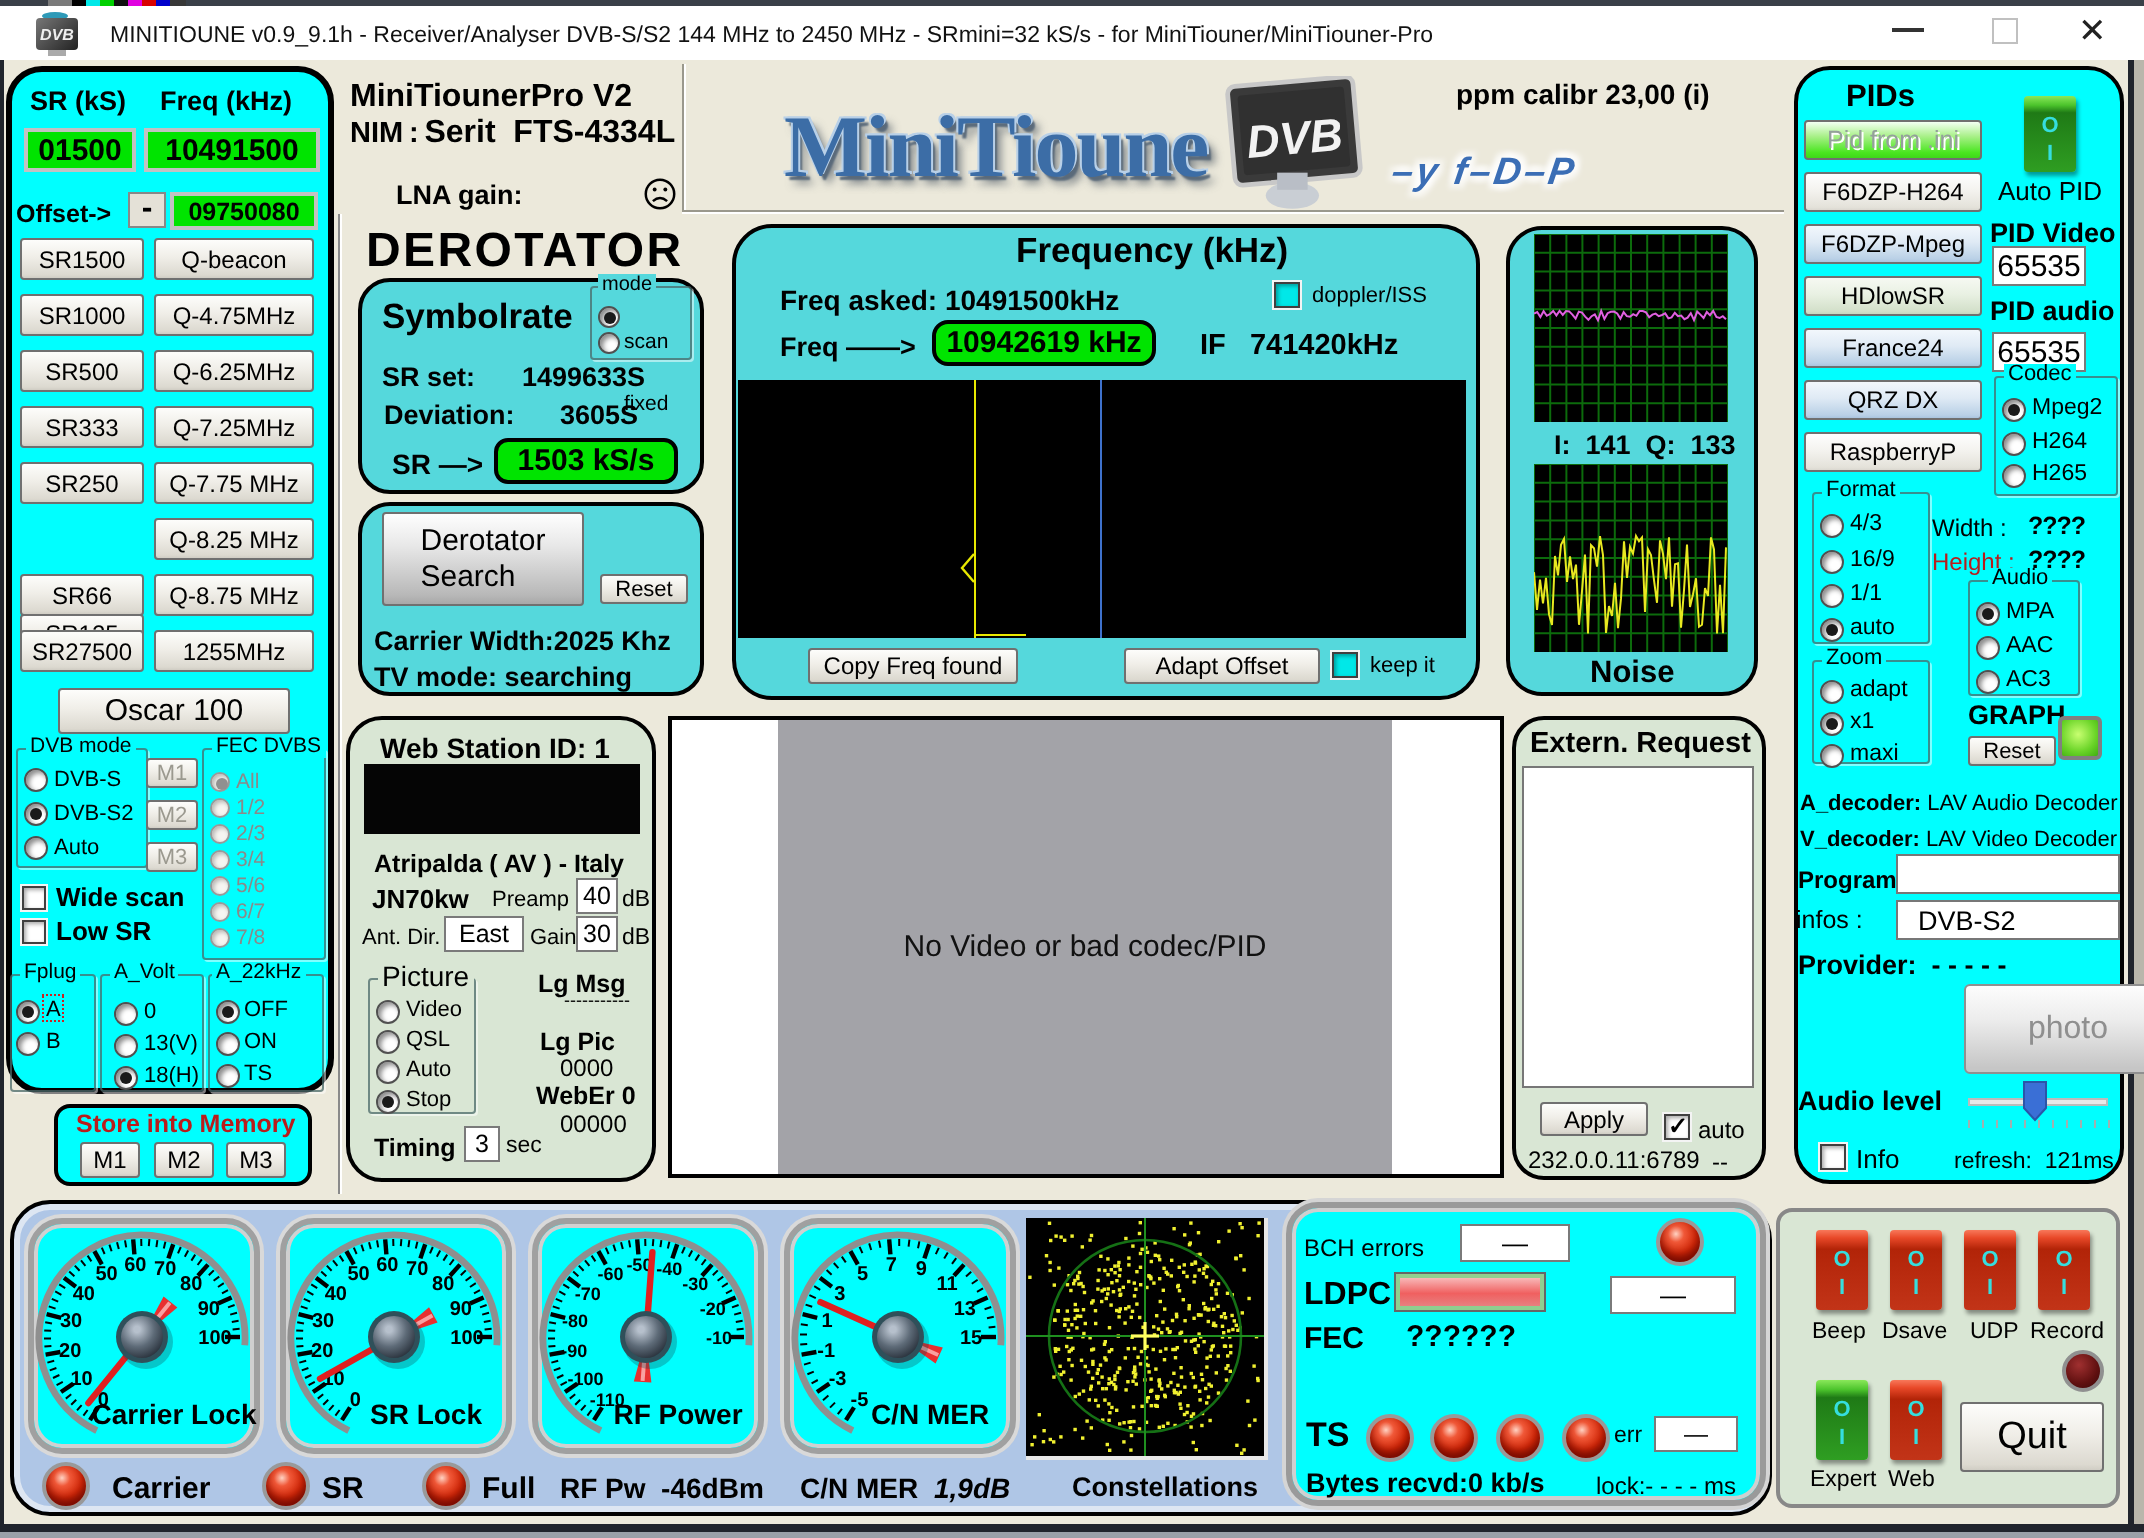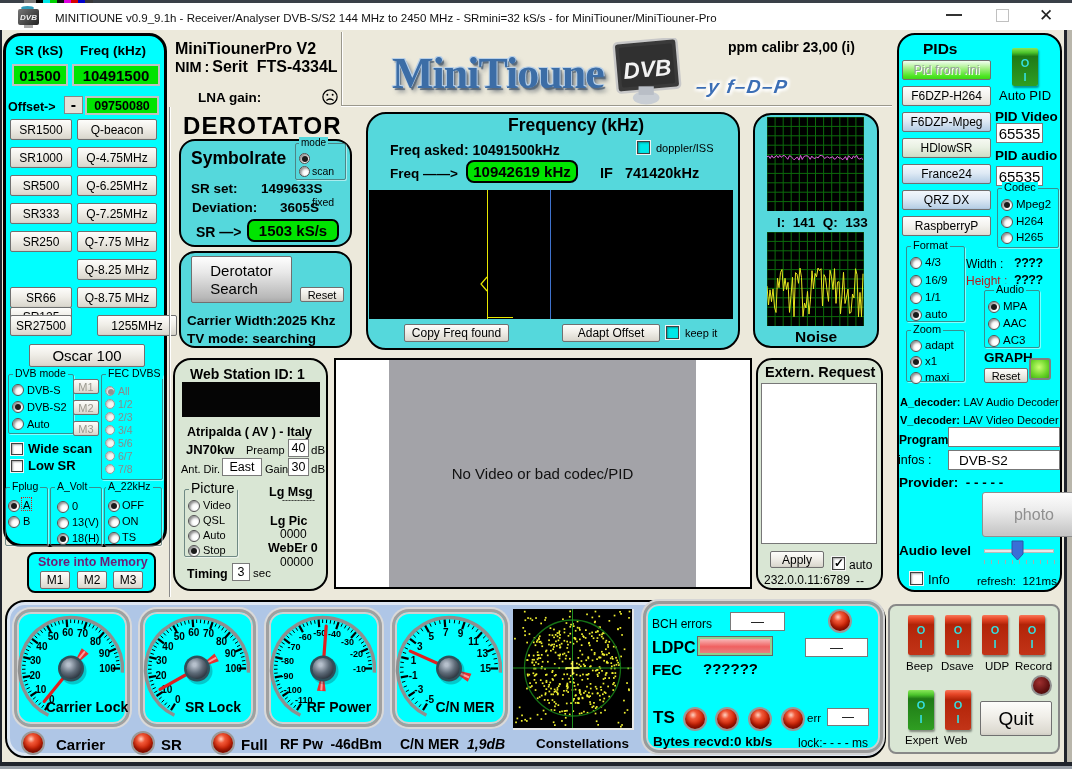--- a/index.html
+++ b/index.html
@@ -70,21 +70,21 @@
 <div class="abs btn" style="left:77px;top:175px;width:80px;height:21px;font-size:12px;">Q-6.25MHz</div>
 <div class="abs btn" style="left:10px;top:203px;width:62px;height:21px;font-size:12px;">SR333</div>
 <div class="abs btn" style="left:77px;top:203px;width:80px;height:21px;font-size:12px;">Q-7.25MHz</div>
 <div class="abs btn" style="left:10px;top:231px;width:62px;height:21px;font-size:12px;">SR250</div>
 <div class="abs btn" style="left:77px;top:231px;width:80px;height:21px;font-size:12px;">Q-7.75 MHz</div>
 <div class="abs btn" style="left:10px;top:259px;width:62px;height:19px;font-size:12px;margin-top:48px;">SR125</div>
 <div class="abs btn" style="left:77px;top:259px;width:80px;height:21px;font-size:12px;">Q-8.25 MHz</div>
 <div class="abs btn" style="left:10px;top:287px;width:62px;height:21px;font-size:12px;">SR66</div>
 <div class="abs btn" style="left:77px;top:287px;width:80px;height:21px;font-size:12px;">Q-8.75 MHz</div>
 <div class="abs btn" style="left:10px;top:315px;width:62px;height:21px;font-size:12px;">SR27500</div>
-<div class="abs btn" style="left:77px;top:315px;width:80px;height:21px;font-size:12px;margin-left:20px;">1255MHz</div>
+<div class="abs btn" style="left:77px;top:315px;width:80px;height:21px;font-size:12px;">1255MHz</div>
 <div class="abs btn" style="left:29px;top:344px;width:116px;height:23px;font-size:15px;">Oscar 100</div>
 <div class="abs grp" style="left:8px;top:374px;width:66px;height:60px"></div>
 <div class="abs" style="left:13px;top:368px;font-size:10.5px;color:#000;background:#00ffff;padding:0 2px;white-space:nowrap;line-height:11px">DVB mode</div>
 <div class="abs rad" style="left:12px;top:384px;width:12px;height:12px"></div>
 <div class="abs" style="left:27px;top:384px;font-size:11px;font-weight:400;color:#000;white-space:nowrap;">DVB-S</div>
 <div class="abs rad s" style="left:12px;top:401px;width:12px;height:12px"></div>
 <div class="abs" style="left:27px;top:401px;font-size:11px;font-weight:400;color:#000;white-space:nowrap;">DVB-S2</div>
 <div class="abs rad" style="left:12px;top:418px;width:12px;height:12px"></div>
 <div class="abs" style="left:27px;top:418px;font-size:11px;font-weight:400;color:#000;white-space:nowrap;">Auto</div>
 <div class="abs btn dis" style="left:73px;top:379px;width:26px;height:15px;font-size:11px;">M1</div>
@@ -127,21 +127,21 @@
 <div class="abs" style="left:72px;top:532px;font-size:11px;font-weight:400;color:#000;white-space:nowrap;">18(H)</div>
 <div class="abs grp" style="left:104px;top:487px;width:58px;height:59px"></div>
 <div class="abs" style="left:106px;top:481px;font-size:10.5px;color:#000;background:#00ffff;padding:0 2px;white-space:nowrap;line-height:11px">A_22kHz</div>
 <div class="abs rad s" style="left:108px;top:500px;width:12px;height:12px"></div>
 <div class="abs" style="left:122px;top:499px;font-size:11px;font-weight:400;color:#000;white-space:nowrap;">OFF</div>
 <div class="abs rad" style="left:108px;top:516px;width:12px;height:12px"></div>
 <div class="abs" style="left:122px;top:515px;font-size:11px;font-weight:400;color:#000;white-space:nowrap;">ON</div>
 <div class="abs rad" style="left:108px;top:532px;width:12px;height:12px"></div>
 <div class="abs" style="left:122px;top:531px;font-size:11px;font-weight:400;color:#000;white-space:nowrap;">TS</div>
 <div class="cyp" style="left:27px;top:552px;width:129px;height:41px;border-radius:8px;background:#00ffff"></div>
-<div class="abs" style="left:38px;top:555px;font-size:12.5px;font-weight:700;color:#701a75;white-space:nowrap;">Store into Memory</div>
+<div class="abs" style="left:38px;top:555px;font-size:12.5px;font-weight:700;color:#b91c1c;white-space:nowrap;">Store into Memory</div>
 <div class="abs btn" style="left:40px;top:571px;width:30px;height:18px;font-size:12px;">M1</div>
 <div class="abs btn" style="left:77px;top:571px;width:30px;height:18px;font-size:12px;">M2</div>
 <div class="abs btn" style="left:113px;top:571px;width:30px;height:18px;font-size:12px;">M3</div>
 <div class="abs" style="left:175px;top:40px;font-size:16px;font-weight:700;color:#000;white-space:nowrap;">MiniTiounerPro V2</div>
 <div class="abs" style="left:175px;top:58px;white-space:nowrap"><span style="font-size:14.5px;font-weight:bold">NIM : </span><span style="font-size:16px;font-weight:bold">Serit&nbsp; FTS-4334L</span></div>
 <div class="abs" style="left:198px;top:90px;font-size:13.5px;font-weight:700;color:#000;white-space:nowrap;">LNA gain:</div>
 <svg class="abs" style="left:322px;top:89px" width="16" height="16" viewBox="0 0 18 18">
     <circle cx="9" cy="9" r="8" fill="none" stroke="#000" stroke-width="1.4"></circle>
     <circle cx="6" cy="6.5" r="1.1" fill="#000"></circle>
     <circle cx="12" cy="6.5" r="1.1" fill="#000"></circle>

